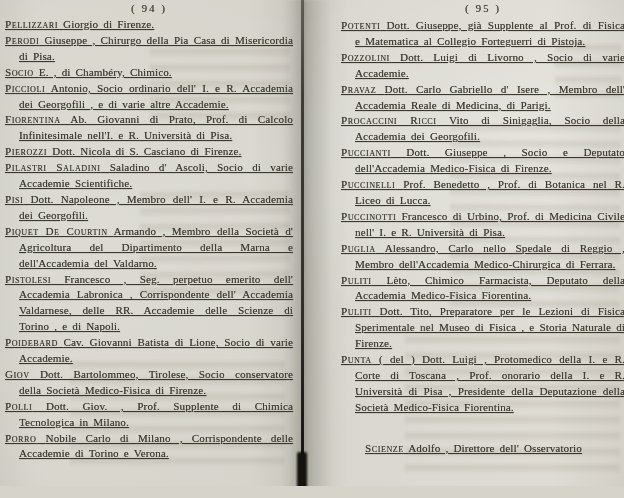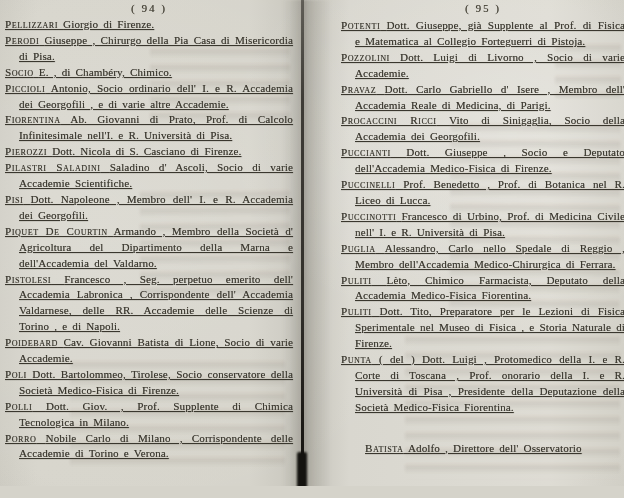--- a/index.html
+++ b/index.html
@@ -98,40 +98,40 @@
     <p class="entry"><span class="sc">Perodi</span> <span>Giuseppe , Chirurgo della Pia Casa di Misericordia di Pisa.</span></p>
     <p class="entry"><span class="sc">Socio</span> <span>E. , di Chambéry, Chimico.</span></p>
     <p class="entry"><span class="sc">Piccioli</span> <span>Antonio, Socio ordinario dell' I. e R. Accademia dei Georgofili , e di varie altre Accademie.</span></p>
     <p class="entry"><span class="sc">Fiorentina</span> <span>Ab. Giovanni di Prato, Prof. di Calcolo Infinitesimale nell'I. e R. Università di Pisa.</span></p>
     <p class="entry"><span class="sc">Pierozzi</span> <span>Dott. Nicola di S. Casciano di Firenze.</span></p>
     <p class="entry"><span class="sc">Pilastri Saladini</span> <span>Saladino d' Ascoli, Socio di varie Accademie Scientifiche.</span></p>
     <p class="entry"><span class="sc">Pisi</span> <span>Dott. Napoleone , Membro dell' I. e R. Accademia dei Georgofili.</span></p>
     <p class="entry"><span class="sc">Piquet De Courtin</span> <span>Armando , Membro della Società d' Agricoltura del Dipartimento della Marna e dell'Accademia del Valdarno.</span></p>
     <p class="entry"><span class="sc">Pistolesi</span> <span>Francesco , Seg. perpetuo emerito dell' Accademia Labronica , Corrispondente dell' Accademia Valdarnese, delle RR. Accademie delle Scienze di Torino , e di Napoli.</span></p>
     <p class="entry"><span class="sc">Poidebard</span> <span>Cav. Giovanni Batista di Lione, Socio di varie Accademie.</span></p>
-    <p class="entry"><span class="sc">Poli</span> <span>Dott. Bartolommeo, Tirolese, Socio conservatore della Società Medico-Fisica di Firenze.</span></p>
+    <p class="entry"><span class="sc">Giov</span> <span>Dott. Bartolommeo, Tirolese, Socio conservatore della Società Medico-Fisica di Firenze.</span></p>
     <p class="entry"><span class="sc">Polli</span> <span>Dott. Giov. , Prof. Supplente di Chimica Tecnologica in Milano.</span></p>
     <p class="entry"><span class="sc">Porro</span> <span>Nobile Carlo di Milano , Corrispondente delle Accademie di Torino e Verona.</span></p>
   </div>
 
   <div class="page page-right">
     <div class="pagenum">( 95 )</div>
 
     <p class="entry"><span class="sc">Potenti</span> <span>Dott. Giuseppe, già Supplente al Prof. di Fisica e Matematica al Collegio Forteguerri di Pistoja.</span></p>
     <p class="entry"><span class="sc">Pozzolini</span> <span>Dott. Luigi di Livorno , Socio di varie Accademie.</span></p>
     <p class="entry"><span class="sc">Pravaz</span> <span>Dott. Carlo Gabriello d' Isere , Membro dell' Accademia Reale di Medicina, di Parigi.</span></p>
     <p class="entry"><span class="sc">Procaccini Ricci</span> <span>Vito di Sinigaglia, Socio della Accademia dei Georgofili.</span></p>
     <p class="entry"><span class="sc">Puccianti</span> <span>Dott. Giuseppe , Socio e Deputato dell'Accademia Medico-Fisica di Firenze.</span></p>
     <p class="entry"><span class="sc">Puccinelli</span> <span>Prof. Benedetto , Prof. di Botanica nel R. Liceo di Lucca.</span></p>
     <p class="entry"><span class="sc">Puccinotti</span> <span>Francesco di Urbino, Prof. di Medicina Civile nell' I. e R. Università di Pisa.</span></p>
     <p class="entry"><span class="sc">Puglia</span> <span>Alessandro, Carlo nello Spedale di Reggio , Membro dell'Accademia Medico-Chirurgica di Ferrara.</span></p>
     <p class="entry"><span class="sc">Puliti</span> <span>Lèto, Chimico Farmacista, Deputato della Accademia Medico-Fisica Fiorentina.</span></p>
     <p class="entry"><span class="sc">Puliti</span> <span>Dott. Tito, Preparatore per le Lezioni di Fisica Sperimentale nel Museo di Fisica , e Storia Naturale di Firenze.</span></p>
     <p class="entry"><span class="sc">Punta</span> <span>( del ) Dott. Luigi , Protomedico della I. e R. Corte di Toscana , Prof. onorario della I. e R. Università di Pisa , Presidente della Deputazione della Società Medico-Fisica Fiorentina.</span></p>
 
-    <p class="entry entry-indented"><span class="sc">Batista</span> <span>Adolfo , Direttore dell' Osservatorio</span></p>
+    <p class="entry entry-indented"><span class="sc">Scienze</span> <span>Adolfo , Direttore dell' Osservatorio</span></p>
   </div>
 
   <div class="gutter-shadow"></div>
   <div class="gutter-line"></div>
   <div class="gutter-bottom"></div>
 
 </div>
 
 </body></html>

